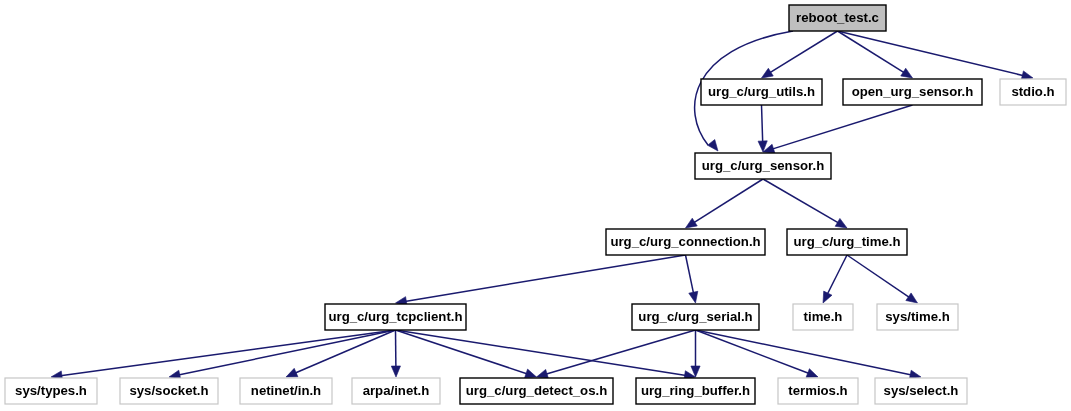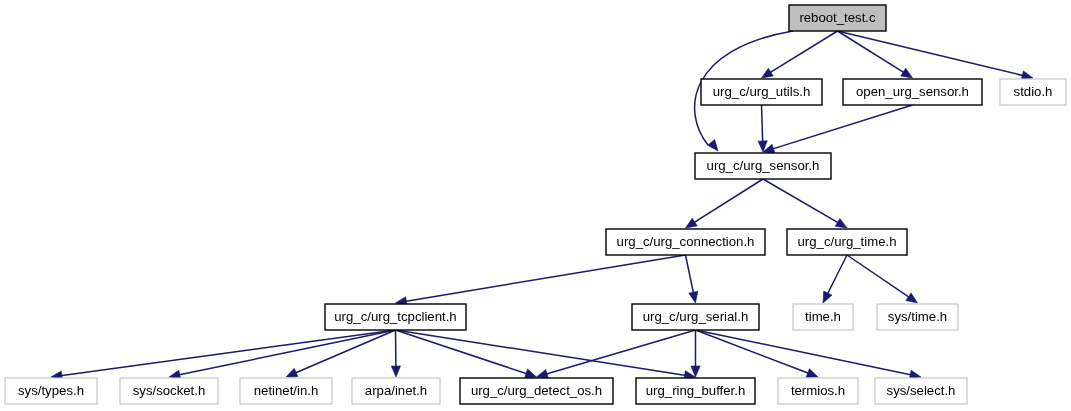--- a/index.html
+++ b/index.html
@@ -10,20 +10,21 @@
   body {
     width: 1071px;
     height: 411px;
     font-family: "Liberation Sans", sans-serif;
     overflow: hidden;
   }
   #graph-root {
     position: relative;
     width: 1071px;
     height: 378px;
+    font-weight: bold;
   }
   svg#dep-graph {
     display: block;
     width: 1071px;
     height: 411px;
   }
   .node-box {
     fill: #ffffff;
     stroke: #000000;
     stroke-width: 1.4;

